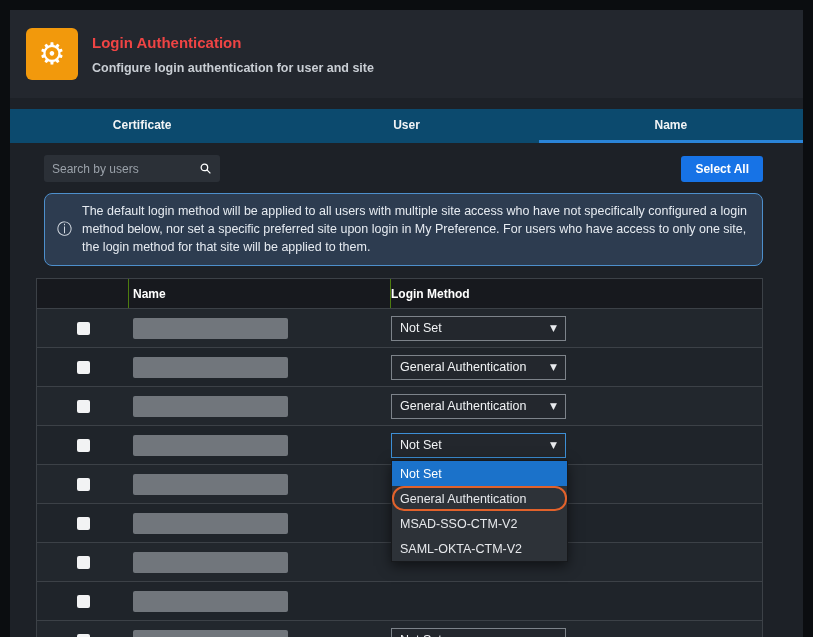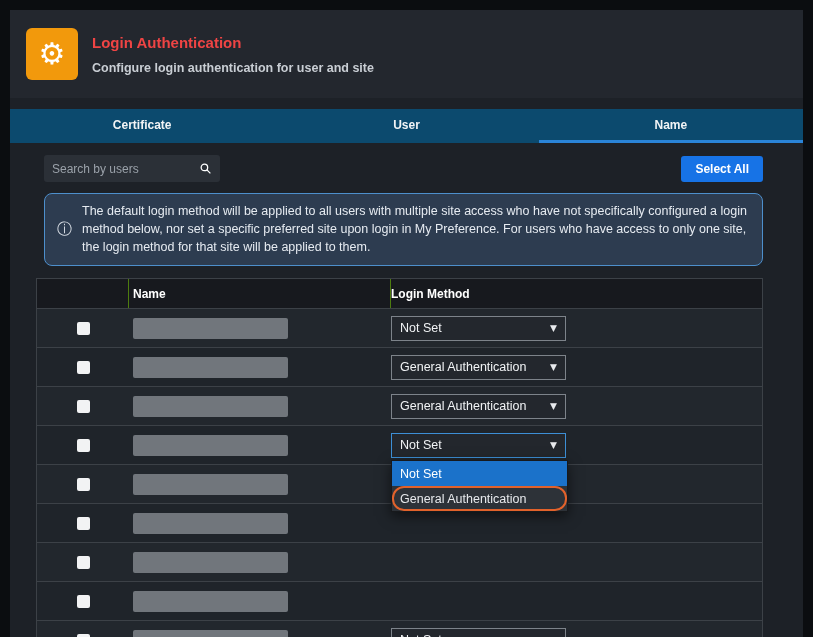--- a/index.html
+++ b/index.html
@@ -225,16 +225,18 @@
             <span class="caret">▼</span>
           </div>
         </div>
       </div>
 
     </div>
 
     <div class="menu">
       <div class="menu-item highlighted">Not Set</div>
       <div class="menu-item annotated">General Authentication</div>
+      <div class="menu-item">MSAD-SSO-CTM-V2</div>
+      <div class="menu-item">SAML-OKTA-CTM-V2</div>
     </div>
   </div>
 
 </div>
 
 </body></html>

